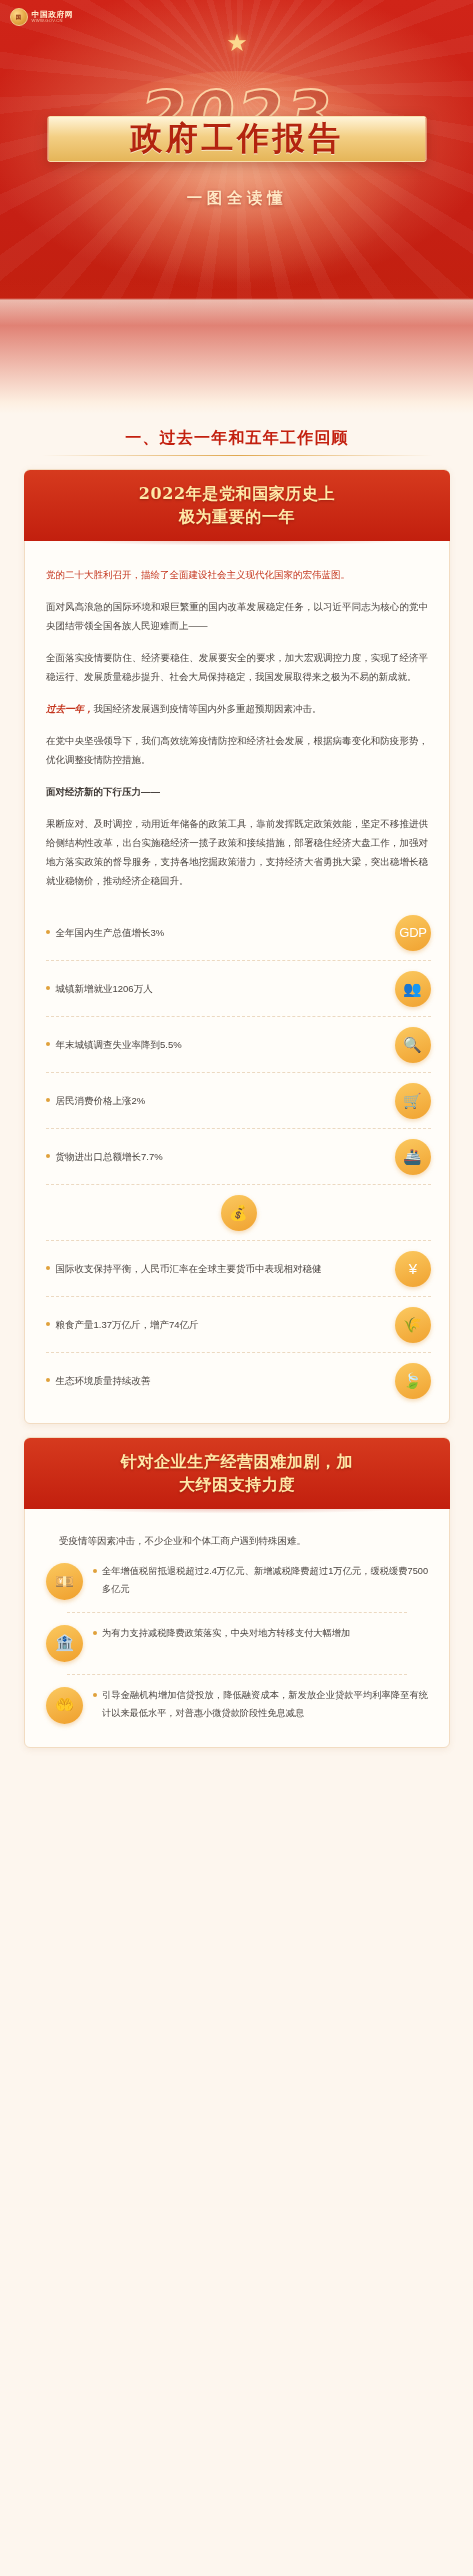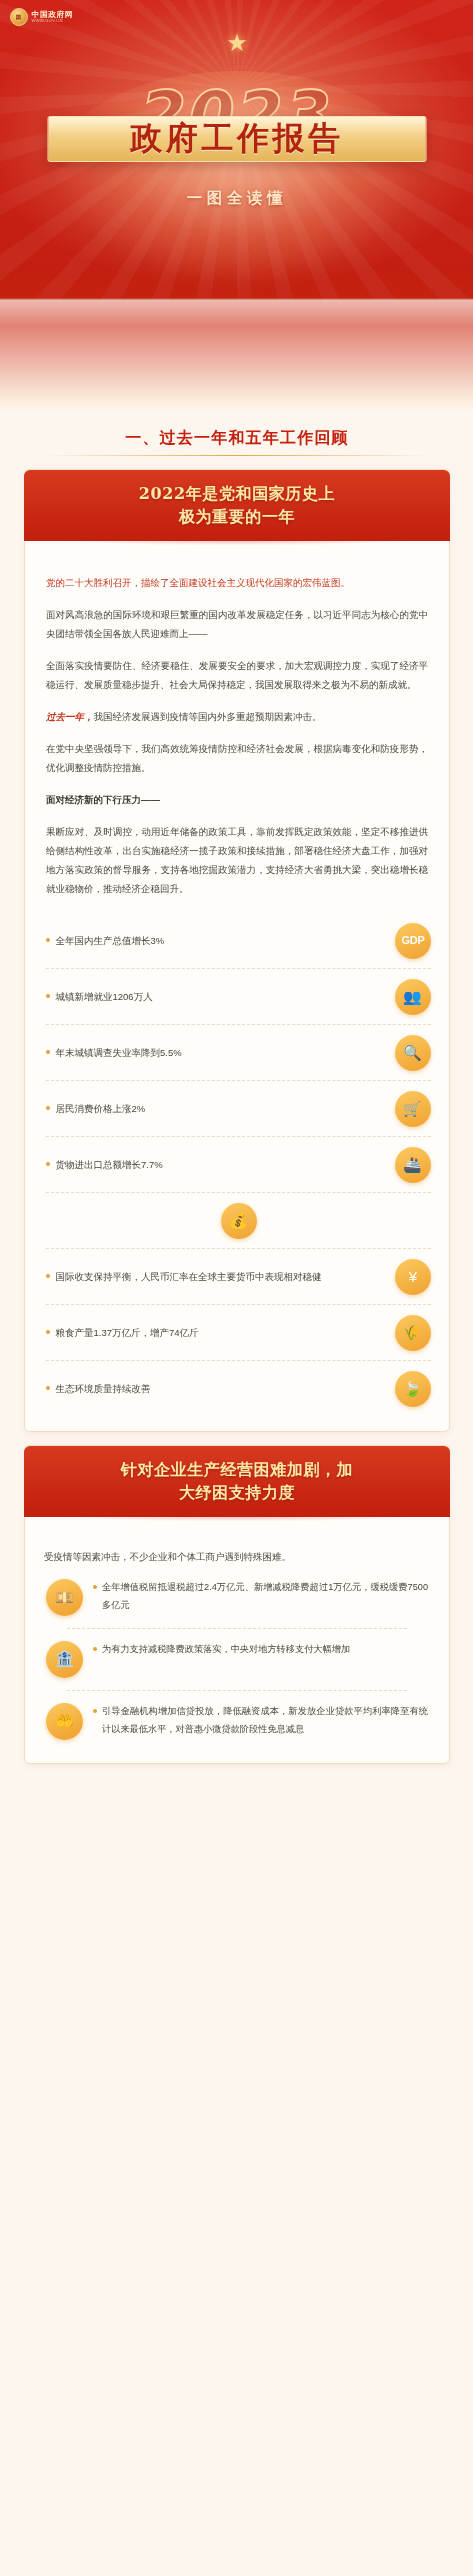--- a/index.html
+++ b/index.html
@@ -107,21 +107,21 @@
   .card {
     width: 426px; margin: 13px auto 0;
     background: #fffdf9;
     border: 0.6px solid #f2dcc2;
     border-radius: 6px;
     box-shadow: 0 1.8px 6px rgba(180,120,70,.10);
     padding-bottom: 15.4px;
   }
   .card-banner {
     position: relative;
-    margin: -0.6px -0.6px 16px -0.6px;
+    margin: -0.6px -0.6px 8px -0.6px;
     background: linear-gradient(180deg,#d63a1e 0%, #c21f0e 100%);
     border-radius: 6px 6px 0 0;
     padding: 12px 24px 13px;
     text-align: center;
   }
   .card-banner h2 {
     color: #ffe9a8;
     font-family: "DejaVu Serif", serif;
     font-size: 16px; font-weight: bold; line-height: 1.45; letter-spacing: 0.6px;
     text-shadow: 0 1.2px 2.4px rgba(100,15,8,.45);
@@ -157,30 +157,30 @@
   }
   .stat-icon {
     flex: 0 0 auto;
     width: 36px; height: 36px; border-radius: 50%;
     background: linear-gradient(160deg,#fbc960,#f0a230);
     box-shadow: 0 1.8px 4.7px rgba(224,150,50,.35);
     display: flex; align-items: center; justify-content: center;
     color: #fff; font-size: 14px;
   }
   .stat-icon .glyph { font-size: 15px; line-height: 1; }
-  .stat-icon .glyph.small { font-size: 11px; font-weight: bold; letter-spacing: -0.3px;}
+  .stat-icon .glyph.small { font-size: 13px; font-weight: normal; letter-spacing: -0.3px;}
 
   .closing {
     margin: 12px 21px 0; padding-top: 4.7px;
     font-size: 10px; line-height: 2.0; font-weight: bold; color: #3b3531;
     text-align: justify;
   }
 
   
-  .note { padding: 14px 19px 0; font-size: 9.5px; line-height: 2.0; color:#4a4440; text-align: justify;}
+  .note { padding: 14px 34px 0; font-size: 9.5px; line-height: 2.0; color:#4a4440; text-align: justify;}
   .bullets { padding: 4.7px 21px 0; }
   .bullet-item { display: flex; gap: 9.5px; align-items: flex-start; padding: 8.3px 0; }
   .bullet-item .bullet-icon {
     flex: 0 0 auto; width: 37px; height: 37px; border-radius: 50%;
     background: linear-gradient(160deg,#fbc960,#ef9f2c);
     box-shadow: 0 1.8px 4.7px rgba(224,150,50,.35);
     display:flex; align-items:center; justify-content:center; color:#fff; font-size:15.4px;
   }
   .bullet-item .bullet-body { flex:1; }
   .bullet-body .line { position: relative; padding-left: 9.5px; font-size: 9.2px; line-height: 1.95; color:#4a4440; text-align: justify;}

